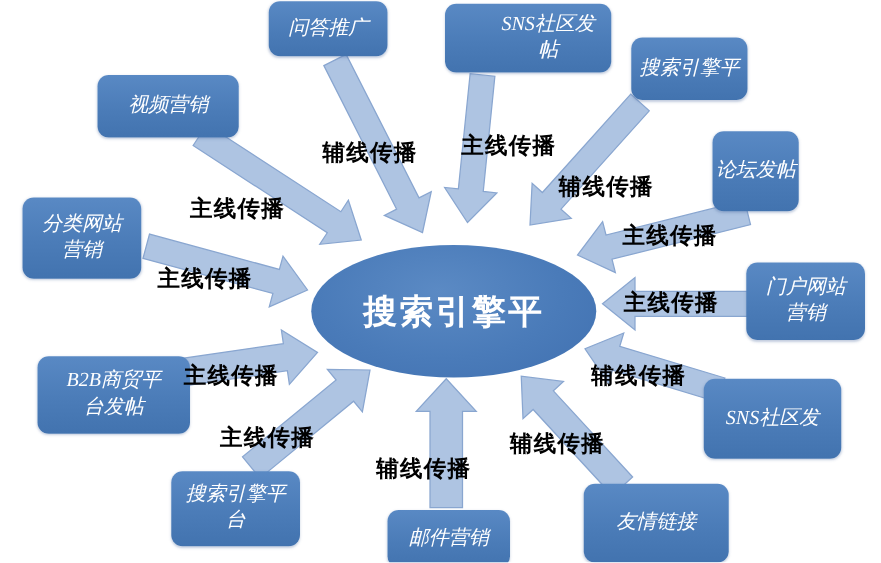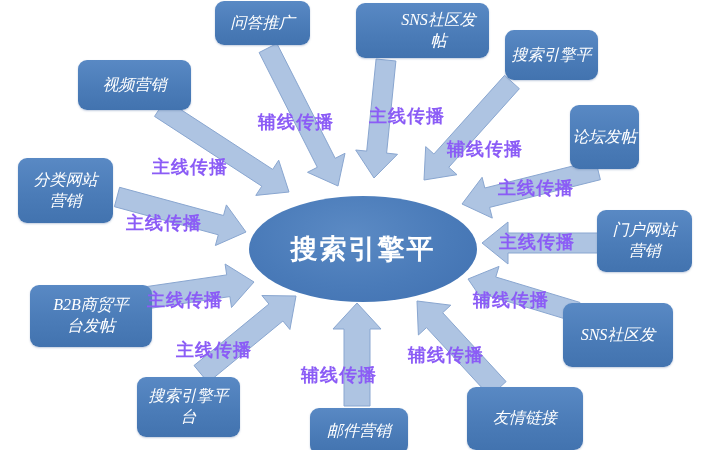--- a/index.html
+++ b/index.html
@@ -29,21 +29,21 @@
   #node-category{left:18px;top:158px;width:95px;height:65px;}
   #node-video{left:78px;top:60px;width:113px;height:50px;}
   .center-ellipse{
     position:absolute;z-index:2;left:249px;top:196px;width:228px;height:106px;
     border-radius:50%;
     background:radial-gradient(ellipse at 45% 35%,#5b8ac4 0%,#4a7bb9 55%,#4070b0 100%);
     display:flex;justify-content:center;align-items:center;
     color:#fff;font-weight:bold;font-size:27px;letter-spacing:2px;
   }
   .edge-label{
-    position:absolute;z-index:3;color:#8b5cf6;font-weight:bold;font-size:18px;
+    position:absolute;z-index:3;color:#000000;font-weight:bold;font-size:18px;
     letter-spacing:1px;white-space:nowrap;
   }
   #el-qa{left:258px;top:110px;}
   #el-sns{left:369px;top:104px;}
   #el-weibo{left:447px;top:137px;}
   #el-forum{left:498px;top:176px;}
   #el-portal{left:499px;top:230px;}
   #el-qq{left:473px;top:288px;}
   #el-links{left:408px;top:343px;}
   #el-email{left:301px;top:363px;}

